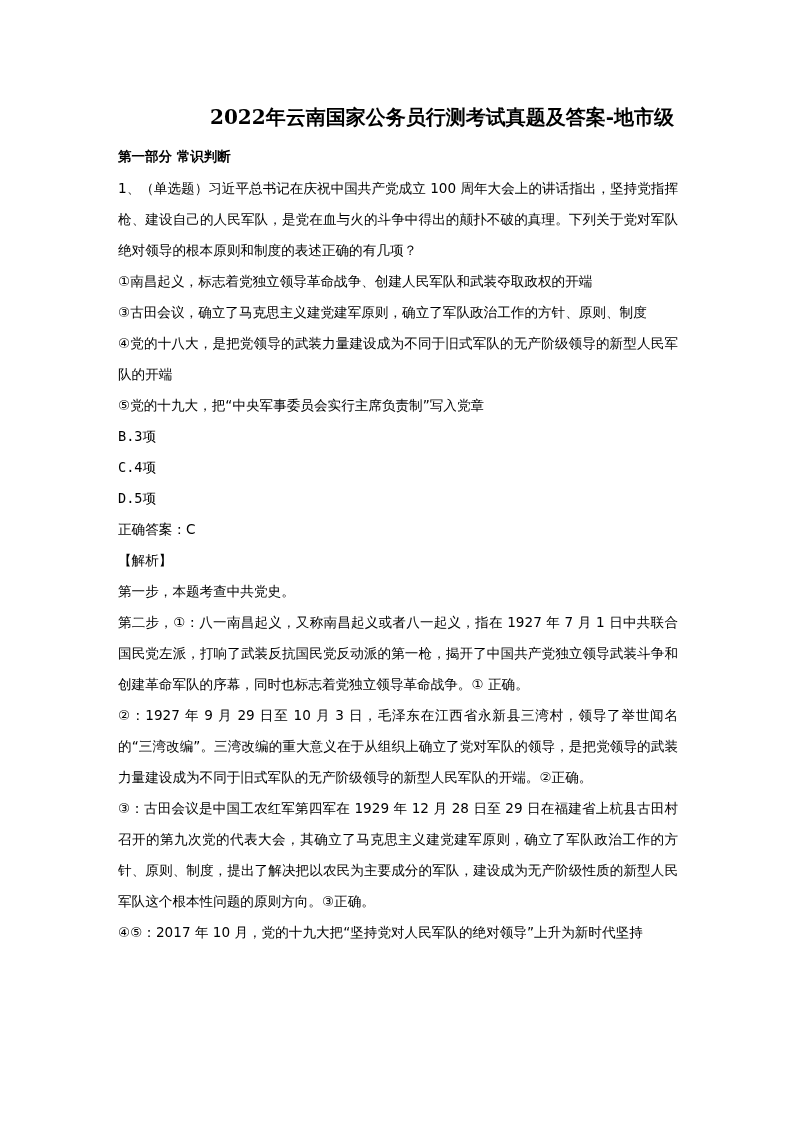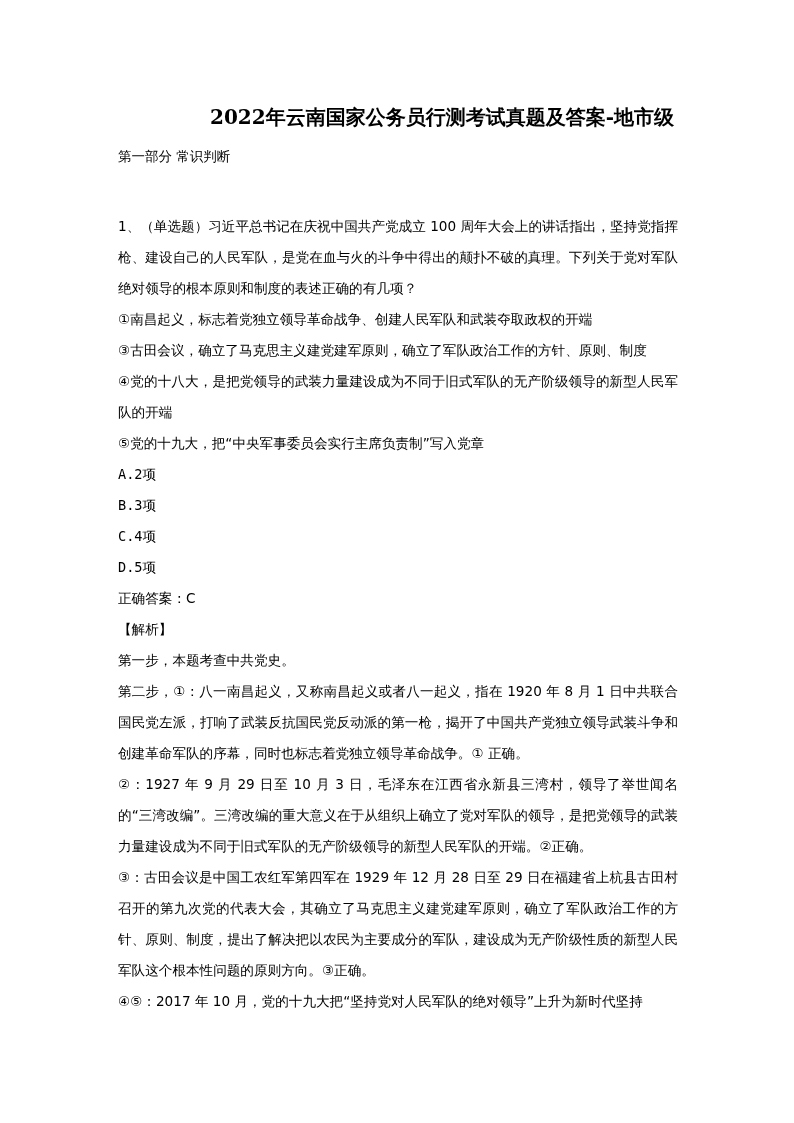--- a/index.html
+++ b/index.html
@@ -6,48 +6,47 @@
   body { width: 794px; height: 1123px; position: relative; overflow: hidden; color: #000; }
   .page { position: absolute; left: 118px; top: 0; width: 556px; }
   .title {
     position: absolute; left: 0; top: 102px; width: 556px; text-align: right;
     font-family: "DejaVu Serif", "Liberation Serif", serif;
     font-size: 20px; font-weight: bold; letter-spacing: 0px; line-height: 30px;
   }
   .section {
     position: absolute; left: 0; top: 144px;
     font-family: "DejaVu Sans", "Liberation Sans", sans-serif;
-    font-size: 13.5px; font-weight: normal; line-height: 24px;
+    font-size: 13.5px; font-weight: bold; line-height: 24px;
   }
   .body {
     position: absolute; left: 0; top: 173px; width: 560px;
     font-family: "DejaVu Sans", "Liberation Sans", sans-serif;
-    font-size: 13.6px; line-height: 31px; margin-top: 38px;
+    font-size: 13.6px; line-height: 31px;
   }
   .body p { margin: 0; padding: 0; text-align: justify; text-justify: inter-character; }
   .opt { font-family: "DejaVu Sans Mono", "Liberation Mono", monospace; }
 </style>
 </head>
 <body>
 
 <div class="page">
   <div class="title">2022年云南国家公务员行测考试真题及答案-地市级</div>
   <div class="section">第一部分 常识判断</div>
 
   <div class="body">
     <p>1、（单选题）习近平总书记在庆祝中国共产党成立 100 周年大会上的讲话指出，坚持党指挥枪、建设自己的人民军队，是党在血与火的斗争中得出的颠扑不破的真理。下列关于党对军队绝对领导的根本原则和制度的表述正确的有几项？</p>
     <p>①南昌起义，标志着党独立领导革命战争、创建人民军队和武装夺取政权的开端</p>
     <p>③古田会议，确立了马克思主义建党建军原则，确立了军队政治工作的方针、原则、制度</p>
     <p>④党的十八大，是把党领导的武装力量建设成为不同于旧式军队的无产阶级领导的新型人民军队的开端</p>
     <p>⑤党的十九大，把“中央军事委员会实行主席负责制”写入党章</p>
-    <p class="opt">A.2项</p>
     <p class="opt">B.3项</p>
     <p class="opt">C.4项</p>
     <p class="opt">D.5项</p>
     <p>正确答案：C</p>
     <p>【解析】</p>
     <p>第一步，本题考查中共党史。</p>
-    <p>第二步，①：八一南昌起义，又称南昌起义或者八一起义，指在 1920 年 8 月 1 日中共联合国民党左派，打响了武装反抗国民党反动派的第一枪，揭开了中国共产党独立领导武装斗争和创建革命军队的序幕，同时也标志着党独立领导革命战争。① 正确。</p>
+    <p>第二步，①：八一南昌起义，又称南昌起义或者八一起义，指在 1927 年 7 月 1 日中共联合国民党左派，打响了武装反抗国民党反动派的第一枪，揭开了中国共产党独立领导武装斗争和创建革命军队的序幕，同时也标志着党独立领导革命战争。① 正确。</p>
     <p>②：1927 年 9 月 29 日至 10 月 3 日，毛泽东在江西省永新县三湾村，领导了举世闻名的“三湾改编”。三湾改编的重大意义在于从组织上确立了党对军队的领导，是把党领导的武装力量建设成为不同于旧式军队的无产阶级领导的新型人民军队的开端。②正确。</p>
     <p>③：古田会议是中国工农红军第四军在 1929 年 12 月 28 日至 29 日在福建省上杭县古田村召开的第九次党的代表大会，其确立了马克思主义建党建军原则，确立了军队政治工作的方针、原则、制度，提出了解决把以农民为主要成分的军队，建设成为无产阶级性质的新型人民军队这个根本性问题的原则方向。③正确。</p>
     <p>④⑤：2017 年 10 月，党的十九大把“坚持党对人民军队的绝对领导”上升为新时代坚持</p>
   </div>
 </div>
 
 </body></html>

